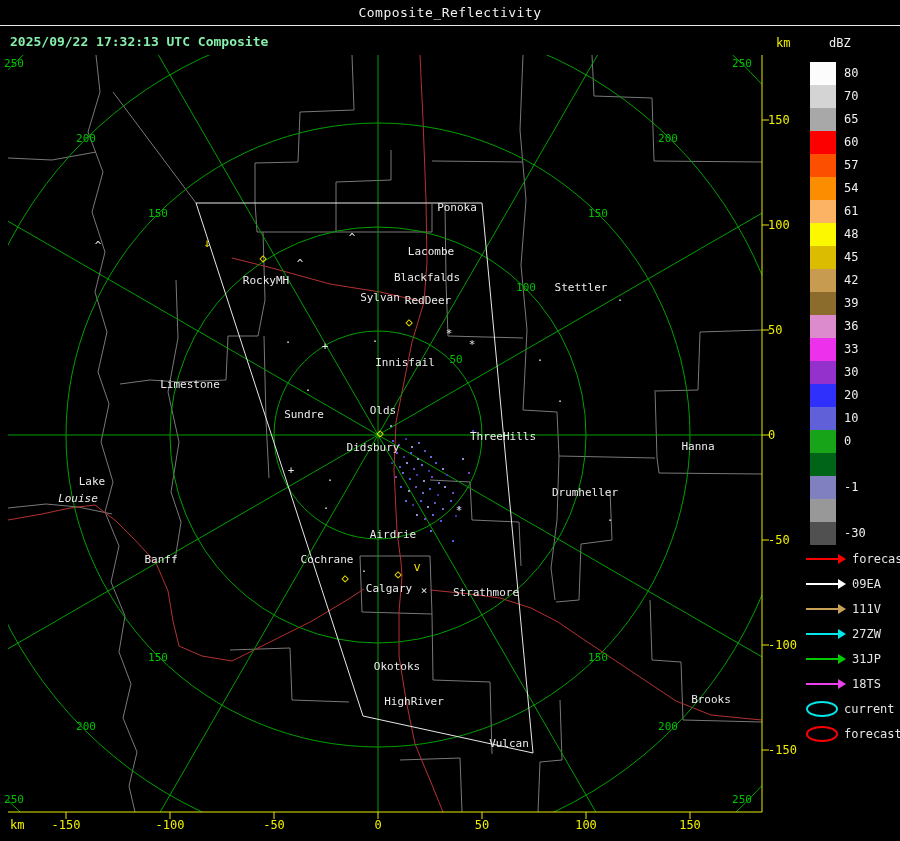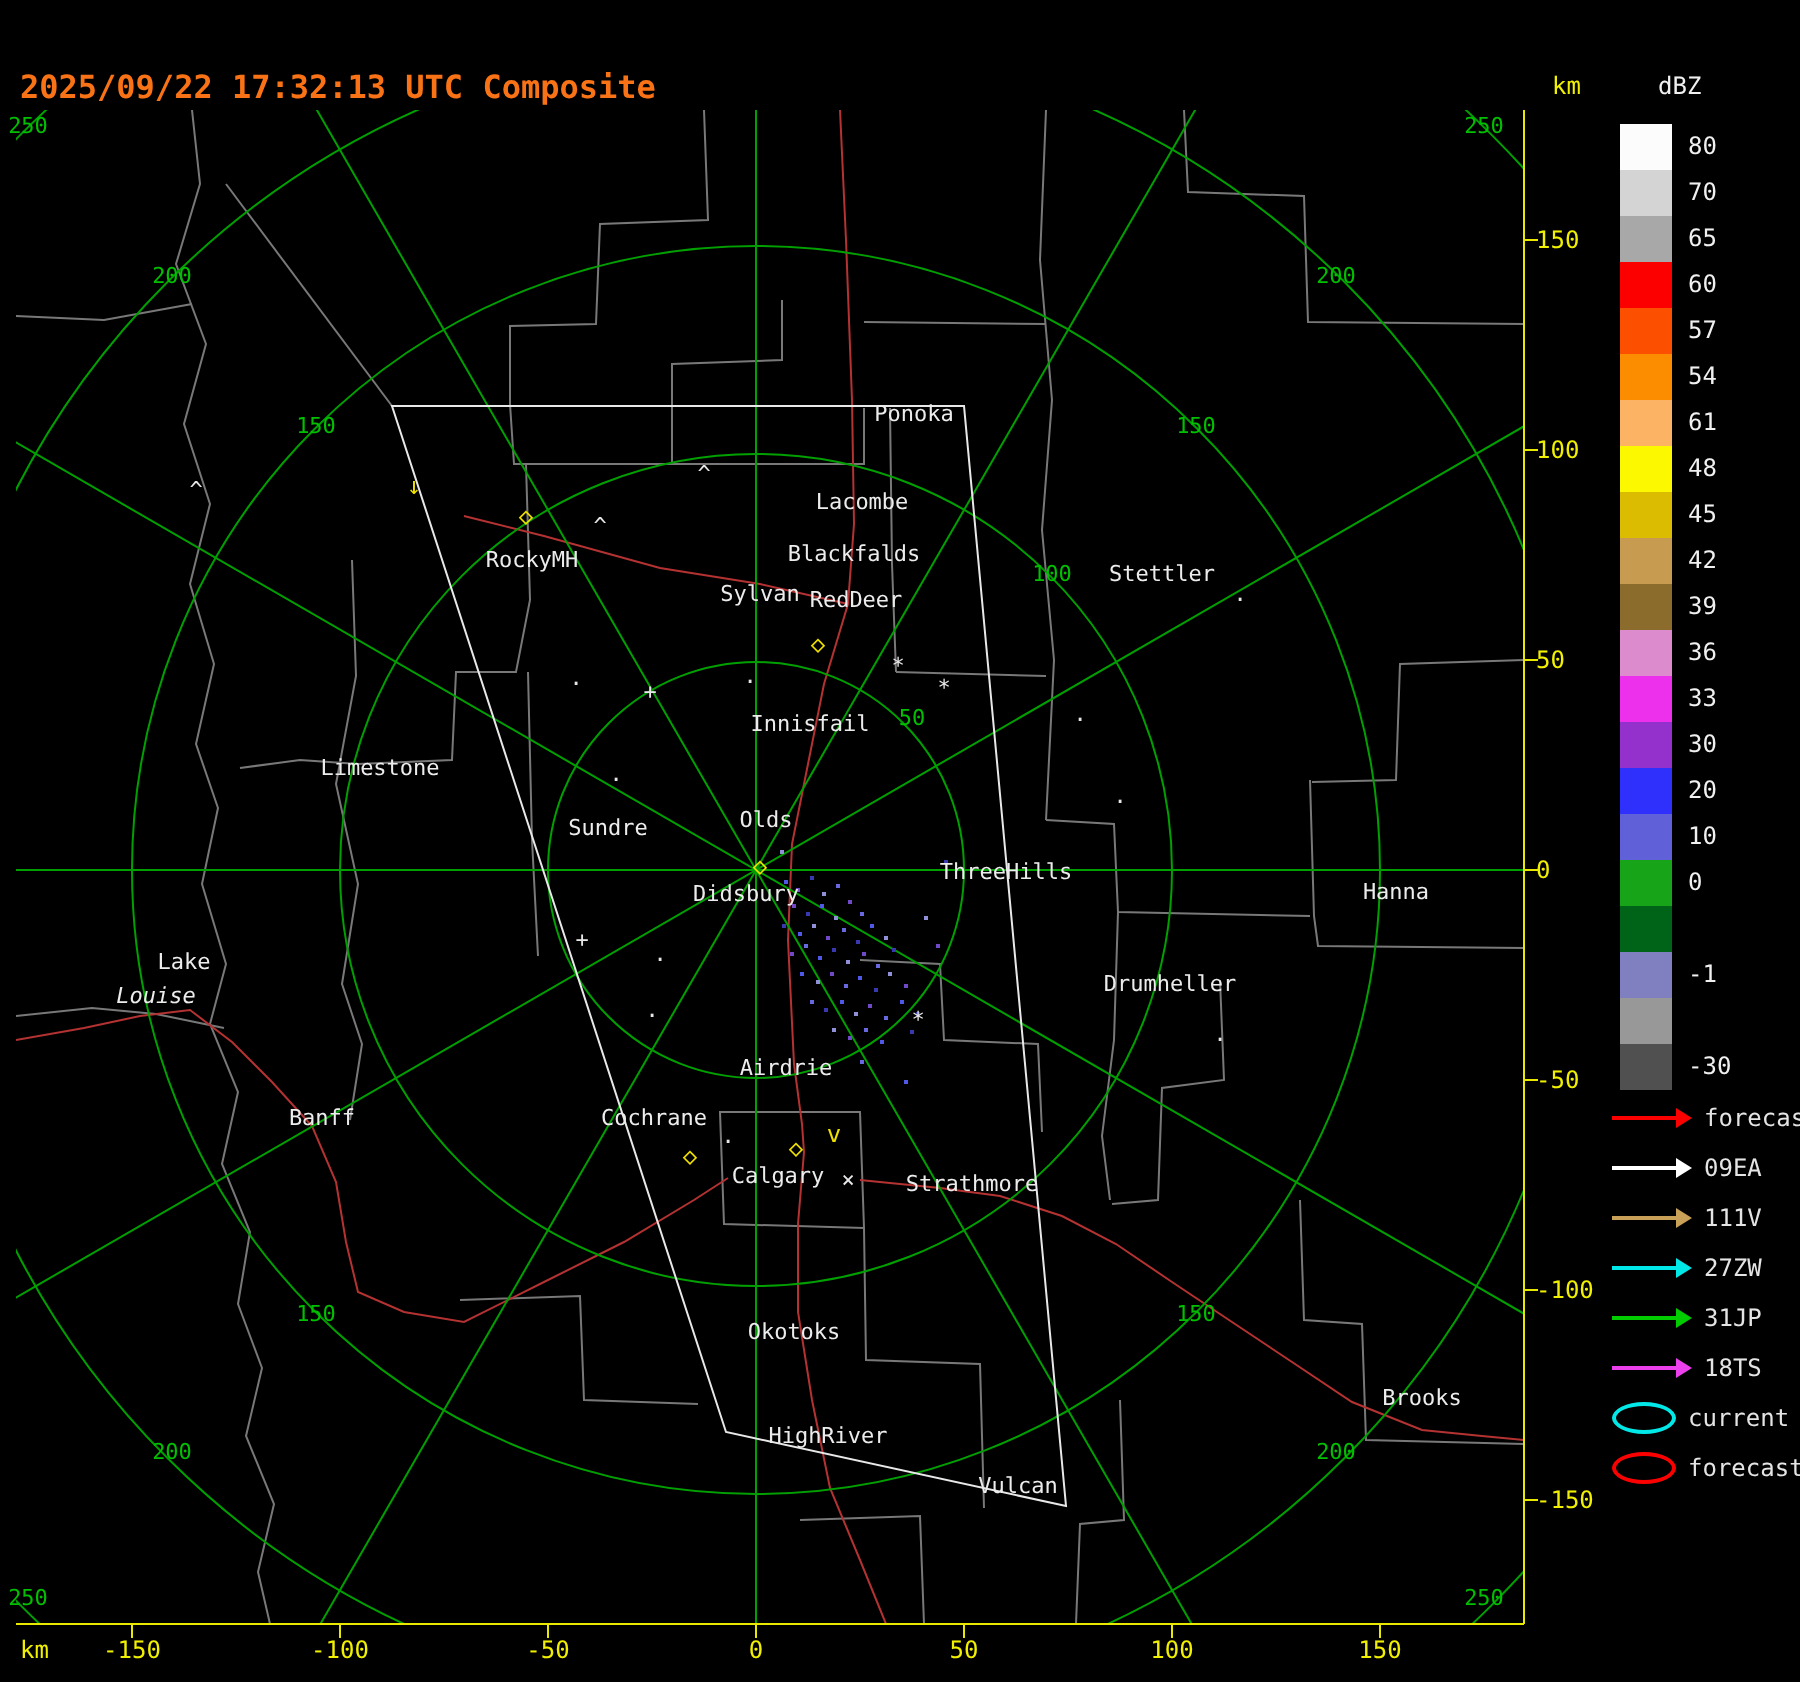--- a/index.html
+++ b/index.html
@@ -1,20 +1,20 @@
 <!DOCTYPE html>
 <html><head>
 <meta charset="utf-8">
 <style>
   html,body{margin:0;padding:0;background:#000;}
   .screen{position:relative;width:900px;height:841px;background:#000;overflow:hidden;
           font-family:"DejaVu Sans Mono","Liberation Mono",monospace;border-bottom:1px solid #ddd;}
   .titlebar{position:absolute;left:0;top:0;width:100%;height:25px;border-bottom:1px solid #e8e8e8;
             display:flex;align-items:center;justify-content:center;color:#f2f2f2;font-size:13px;letter-spacing:.5px;}
-  .timestamp{position:absolute;left:10px;top:34px;color:#f97316;font-size:16px;font-weight:bold;white-space:nowrap;}
+  .timestamp{position:absolute;left:10px;top:34px;color:#86efac;font-size:13px;font-weight:bold;white-space:nowrap;}
   .km-top{position:absolute;left:776px;top:36px;color:#f0f000;font-size:12px;}
   .km-bottom{position:absolute;left:10px;top:818px;color:#f0f000;font-size:12px;}
   .cb-title{position:absolute;left:829px;top:36px;color:#f0f0f0;font-size:12px;}
   .map-svg{position:absolute;left:0;top:0;}
   .overlays{position:absolute;left:0;top:0;width:900px;height:841px;}
   .city{position:absolute;transform:translate(-50%,-50%);color:#ececec;font-size:11px;white-space:nowrap;}
   .rangelab{position:absolute;transform:translate(-50%,-50%);color:#00c000;font-size:11px;}
   .yaxis-label{position:absolute;left:768px;transform:translateY(-50%);color:#f0f000;font-size:12px;white-space:nowrap;}
   .xaxis-label{position:absolute;top:818px;transform:translateX(-50%);color:#f0f000;font-size:12px;}
   .ymark{position:absolute;transform:translate(-50%,-50%);color:#f0e000;font-size:12px;line-height:1;}
@@ -270,21 +270,21 @@
       <span class="city" style="left: 393px; top: 534px;">Airdrie</span>
 
       <span class="city" style="left: 327px; top: 559px;">Cochrane</span>
 
       <span class="city" style="left: 389px; top: 588px;">Calgary</span>
 
       <span class="city" style="left: 486px; top: 592px;">Strathmore</span>
 
       <span class="city" style="left: 397px; top: 666px;">Okotoks</span>
 
-      <span class="city" style="left: 414px; top: 718px; text-align: center;">HighRiver</span>
+      <span class="city" style="left: 414px; top: 701px; text-align: center;">HighRiver</span>
 
       <span class="city" style="left: 509px; top: 743px; text-align: center;">Vulcan</span>
 
       <span class="city" style="left: 711px; top: 699px;">Brooks</span>
 
       <span class="rangelab" style="left: 14px; top: 63px;">250</span>
 
       <span class="rangelab" style="left: 86px; top: 138px;">200</span>
 
       <span class="rangelab" style="left: 158px; top: 213px;">150</span>
@@ -386,20 +386,23 @@
       <span class="wmark" style="left: 424px; top: 590px;">×</span>
 
       <span class="wmark" style="left: 620px; top: 300px;">·</span>
 
       <span class="wmark" style="left: 540px; top: 360px;">·</span>
 
       <span class="wmark" style="left: 610px; top: 520px;">·</span>
 
   </div>
 
+  <div class="titlebar">
+    <span>Composite_Reflectivity</span>
+  </div>
 
   <span class="timestamp">2025/09/22 17:32:13 UTC Composite</span>
   <span class="km-top">km</span>
   <span class="km-bottom">km</span>
   <span class="cb-title">dBZ</span>
 
   <div class="colorbar">
 
       <div class="cb-row">
         <div class="cb-swatch" style="background: rgb(252, 252, 252);"></div>

